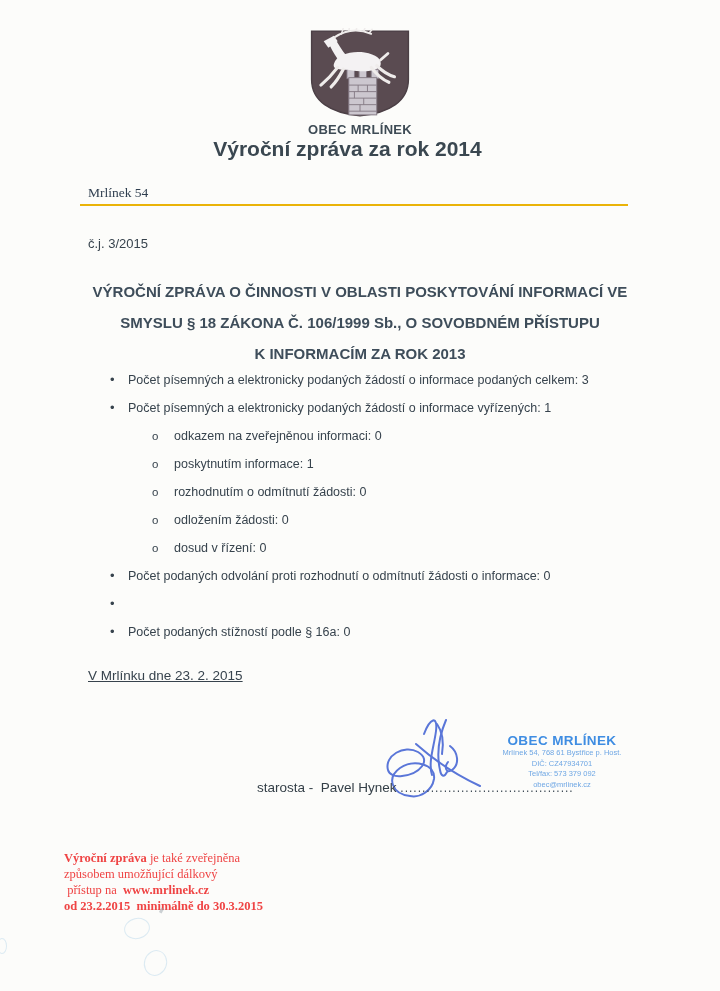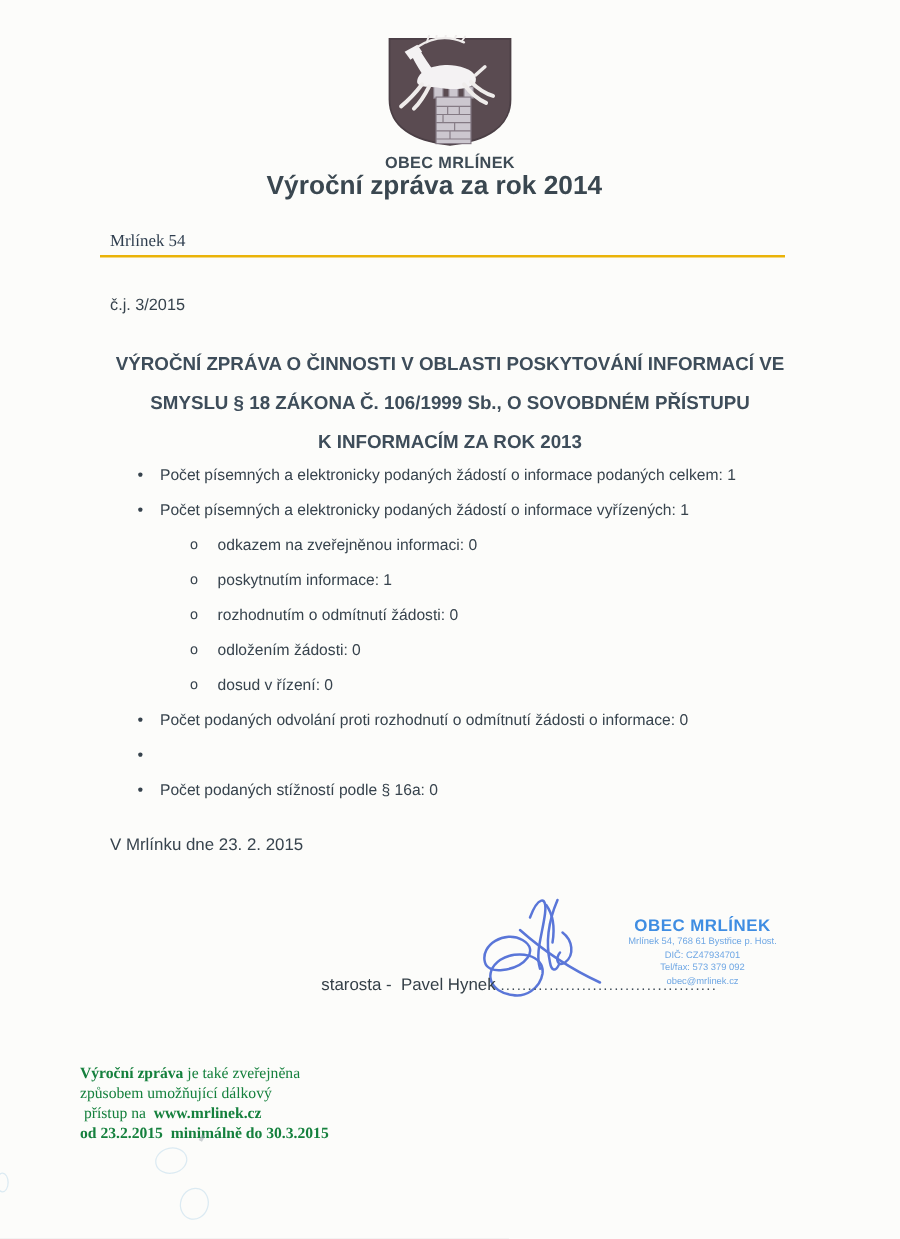--- a/index.html
+++ b/index.html
@@ -38,36 +38,36 @@
   
   .report-list { position:absolute; left:110px; top:366px; width:580px; font-size:12.5px; }
   .li { display:flex; align-items:flex-start; line-height:28px; }
   .li .marker { width:18px; flex:0 0 18px; text-align:left; }
   .li .marker.dot { font-size:13px; }
   .li .txt { max-width:520px; }
   .sub { margin-left:42px; }
   .sub .marker { width:22px; flex:0 0 22px; font-size:11.5px; }
 
   
-  .date-line { position:absolute; left:88px; top:668px; font-size:13.5px; }
+  .date-line { position:absolute; left:88px; top:668px; font-size:13.5px;text-decoration:underline; }
   .sig-row { position:absolute; left:257px; top:780px; font-size:13.5px; white-space:pre; color:#343f47; }
   .sig-dots { letter-spacing:1px; font-size:12px; color:#3e4a55; }
   .signature-svg { position:absolute; left:380px; top:712px; width:112px; height:94px; }
 
   .stamp {
     position:absolute; left:488px; top:734px; width:148px; text-align:center;
     color:#4a93dd; line-height:10.5px;
   }
   .stamp .stamp-title { font-size:13.5px; font-weight:bold; letter-spacing:.4px; line-height:14px; color:#3f8de2; }
   .stamp .stamp-small { font-size:7.5px; white-space:nowrap; color:#6fa7e4; }
 
   
   .footer {
     position:absolute; left:64px; top:850px; font-family:"Liberation Serif", serif;
-    font-size:12.5px; line-height:16px; color:#15803d;
+    font-size:12.5px; line-height:16px; color:#ef4444;
   }
   .footer div { white-space:pre; }
   .footer b { font-weight:bold; }
 
   
   .stain { position:absolute; border:1.5px solid #c9e0ee; border-radius:50%; opacity:.65; }
   .stain1 { left:124px; top:918px; width:24px; height:19px; transform:rotate(-12deg); }
   .stain2 { left:144px; top:950px; width:21px; height:24px; transform:rotate(18deg); }
   .stain3 { left:-3px; top:938px; width:8px; height:14px; }
   .speck  { position:absolute; left:160px; top:908px; width:3px; height:5px; background:#9aa4ac; opacity:.5; transform:rotate(30deg); }
@@ -115,21 +115,21 @@
 
   <div class="report-heading">
     <div>VÝROČNÍ ZPRÁVA O ČINNOSTI V OBLASTI POSKYTOVÁNÍ INFORMACÍ VE</div>
     <div>SMYSLU § 18 ZÁKONA Č. 106/1999 Sb., O SOVOBDNÉM PŘÍSTUPU</div>
     <div>K INFORMACÍM ZA ROK 2013</div>
   </div>
 
   <div class="report-list">
     <div class="li">
       <span class="marker dot">•</span>
-      <span class="txt">Počet písemných a elektronicky podaných žádostí o informace podaných celkem: 1</span>
+      <span class="txt">Počet písemných a elektronicky podaných žádostí o informace podaných celkem: 3</span>
     </div>
     <div class="li">
       <span class="marker dot">•</span>
       <span class="txt">Počet písemných a elektronicky podaných žádostí o informace vyřízených: 1</span>
     </div>
     <div class="li sub">
       <span class="marker">o</span>
       <span class="txt">odkazem na zveřejněnou informaci: 0</span>
     </div>
     <div class="li sub">

